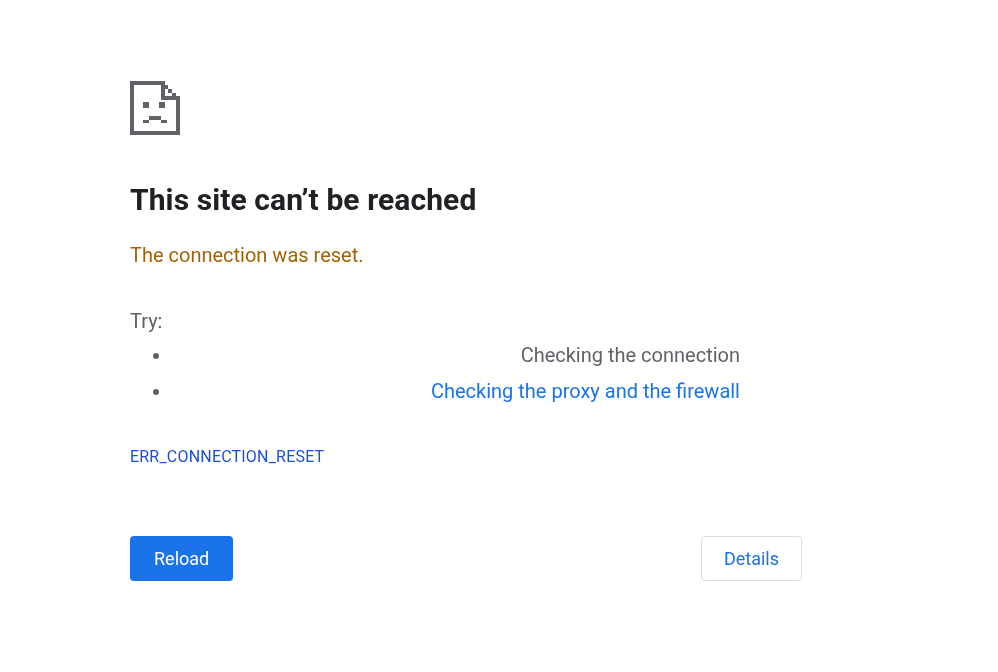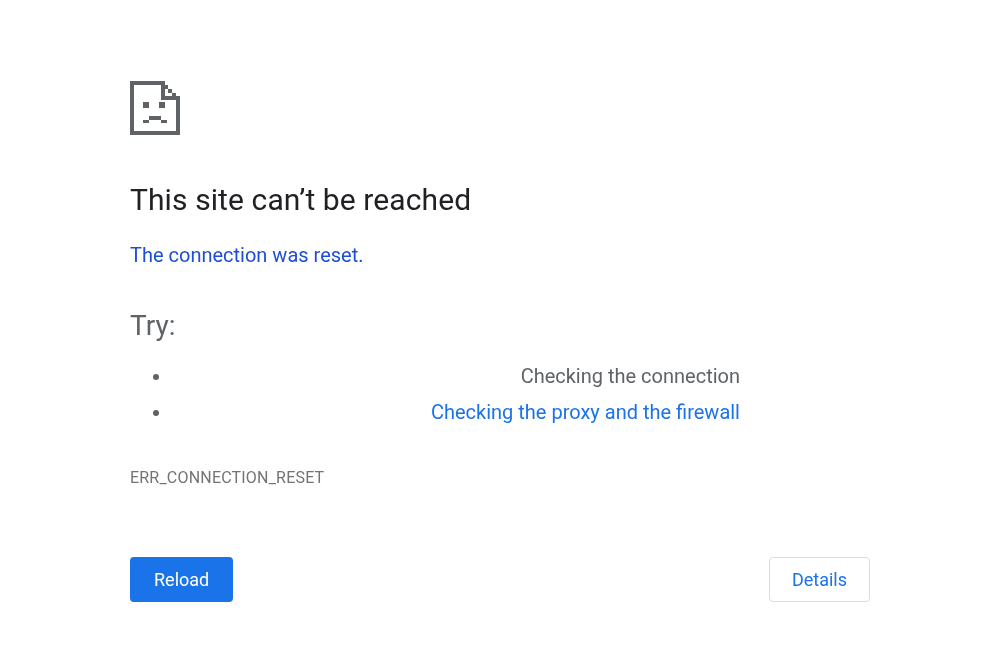--- a/index.html
+++ b/index.html
@@ -23,62 +23,62 @@
     }
     .sad-icon {
       width: 50px;
       height: 56px;
       display: block;
       image-rendering: pixelated;
       shape-rendering: crispEdges;
     }
     h1 {
       font-size: 30px;
-      font-weight: 400;
+      font-weight: 700;
       color: #202124;
       margin-bottom: 26px;
       letter-spacing: 0.1px;
     }
     .message {
       font-size: 20px;
-      color: #1d4ed8;
+      color: #a16207;
       margin-bottom: 42px;
     }
     .try-label {
-      font-size: 28px;
+      font-size: 20px;
       color: #5f6368;
-      margin-bottom: 16px;
+      margin-bottom: 4px;
     }
     ul {
       list-style: disc;
       padding-left: 42px;
       margin-bottom: 38px;
     }
     li {
       font-size: 20px;
       color: #5f6368;
       line-height: 1.8;
       text-align: right;
     }
     li a {
       color: #1a73e8;
       text-decoration: none;
       margin-top: 34px;
     }
     .error-code {
       font-size: 16px;
-      color: #737373;
+      color: #1d4ed8;
       margin-bottom: 70px;
       letter-spacing: 0.2px;
     }
     .actions {
       display: flex;
       justify-content: space-between;
       align-items: center;
-      width: 740px;
+      width: 672px;
     }
     .reload-btn {
       background: #1a73e8;
       color: #fff;
       border: none;
       border-radius: 4px;
       padding: 12px 24px;
       font-size: 18px;
       cursor: pointer;
       font-family: inherit;

